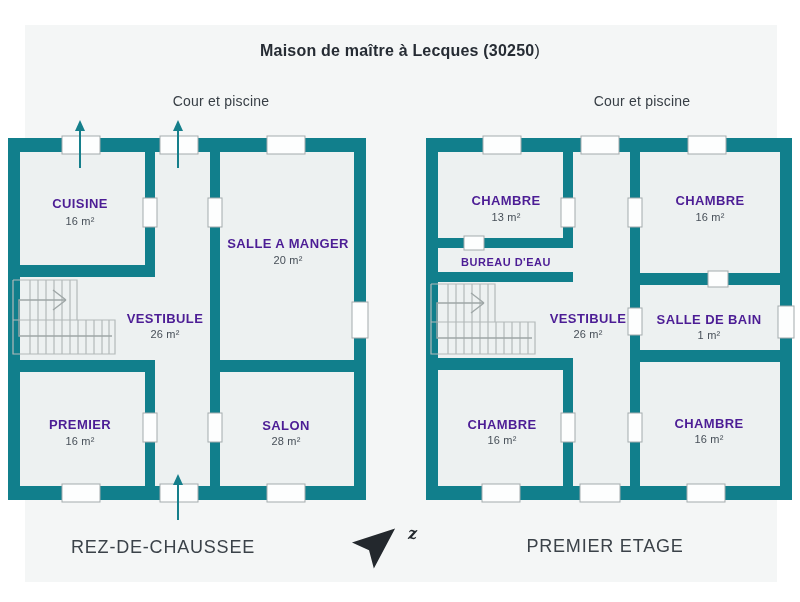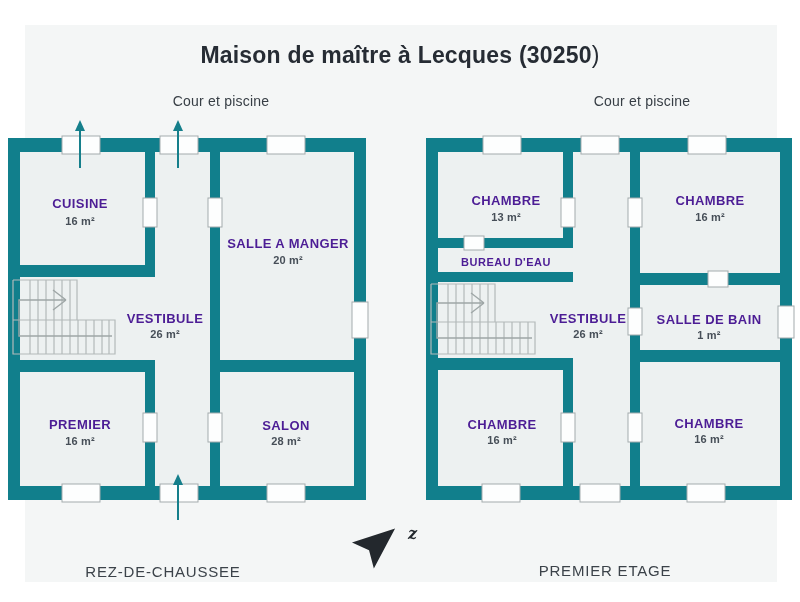--- a/index.html
+++ b/index.html
@@ -3,36 +3,36 @@
 <meta charset="utf-8">
 <style>
   html,body{margin:0;padding:0;background:#ffffff;}
   #canvas{
     position:relative;width:800px;height:602px;overflow:hidden;
     background:#ffffff;font-family:"Liberation Sans",sans-serif;
   }
   #panel{position:absolute;left:25px;top:25px;width:752px;height:557px;background:#f4f6f6;}
   .title{
     position:absolute;left:0;top:42px;width:100%;text-align:center;
-    font-size:23px;color:#262c34;letter-spacing:.2px;
+    font-size:16px;color:#262c34;letter-spacing:.2px;
   }
   .title .b{font-weight:700;}
   .title .p{font-weight:400;}
   .cour{
     position:absolute;transform:translate(-50%,-50%);white-space:nowrap;
     font-size:14px;color:#373e45;letter-spacing:.2px;margin-left:40px;
   }
   .floor-label{
     position:absolute;transform:translate(-50%,-50%);white-space:nowrap;
-    font-size:15px;color:#3b4249;letter-spacing:.8px;margin-top:24px;
+    font-size:18px;color:#3b4249;letter-spacing:.8px;
   }
   .lbl{position:absolute;transform:translate(-50%,-50%);white-space:nowrap;}
   .room-name{font-size:13px;font-weight:700;color:#4c1d95;letter-spacing:.4px;}
   .room-name.small{font-size:11px;letter-spacing:.5px;}
-  .room-area{font-size:11px;font-weight:700;color:#474f58;letter-spacing:.2px;}
+  .room-area{font-size:11px;font-weight:400;color:#474f58;letter-spacing:.2px;}
   svg{position:absolute;overflow:visible;}
   .wall{fill:#117f8c;}
   .floorbg{fill:#edf1f1;}
   .win{fill:#fdfefe;stroke:#a3abad;stroke-width:1;}
   .stair{stroke:#b3baba;stroke-width:1.2;fill:none;}
   .stairpath{stroke:#9fa7a7;stroke-width:1.4;fill:none;}
   .flowline{stroke:#157f8b;stroke-width:2;}
   .flowhead{fill:#157f8b;}
   .compass-body{fill:#23282d;}
   .compass-z{font-family:"DejaVu Serif",serif;font-style:italic;font-weight:700;font-size:16px;fill:#23282d;}

